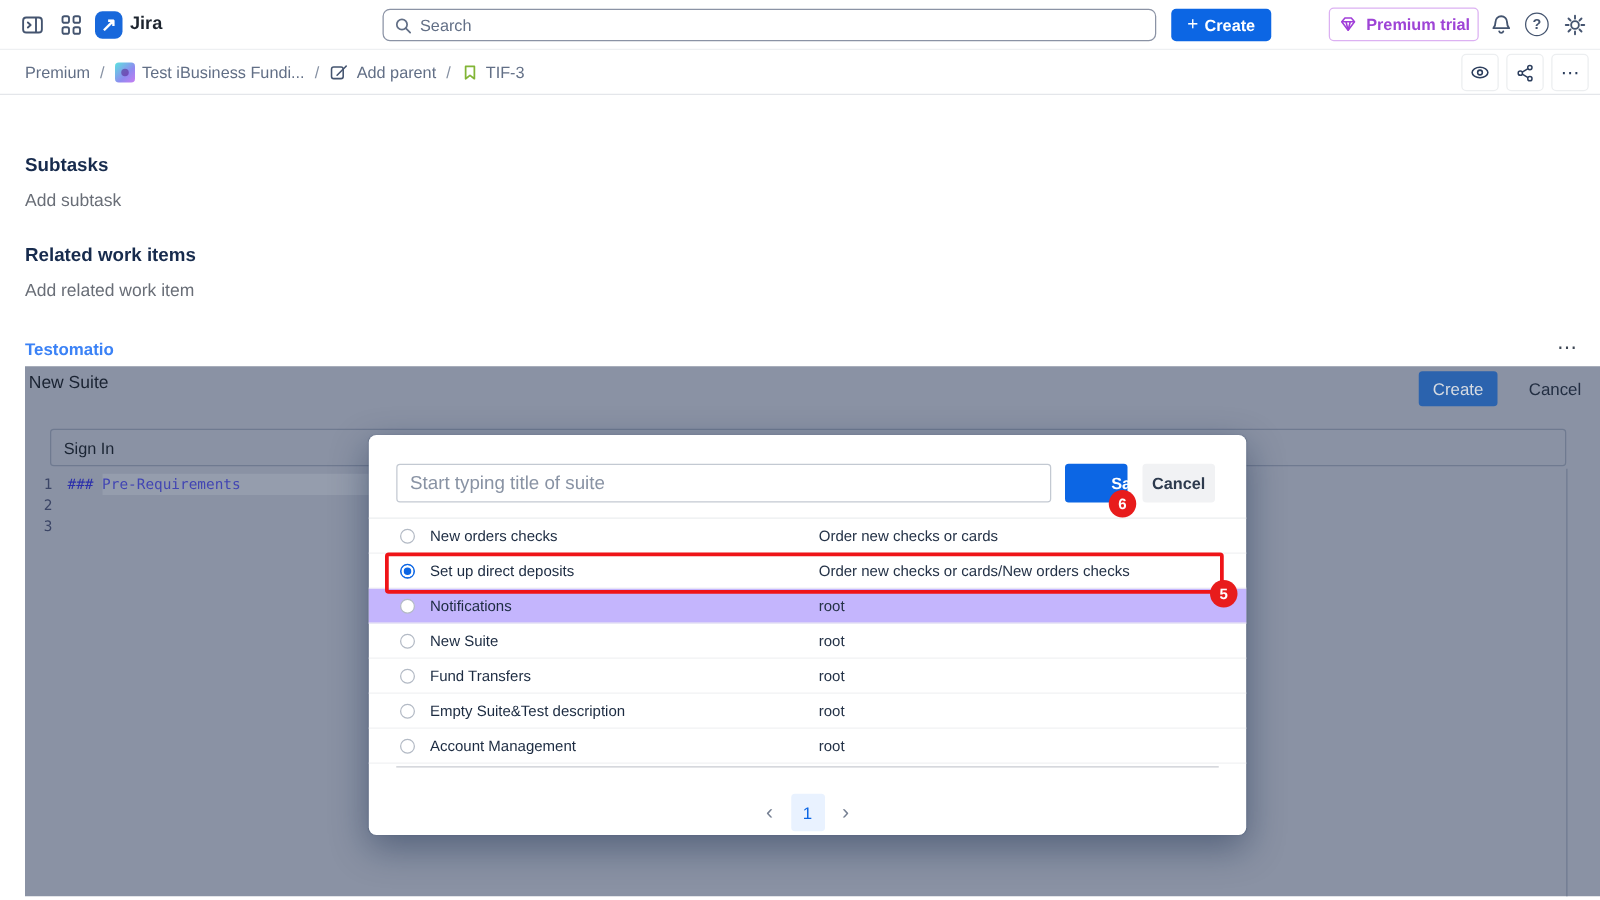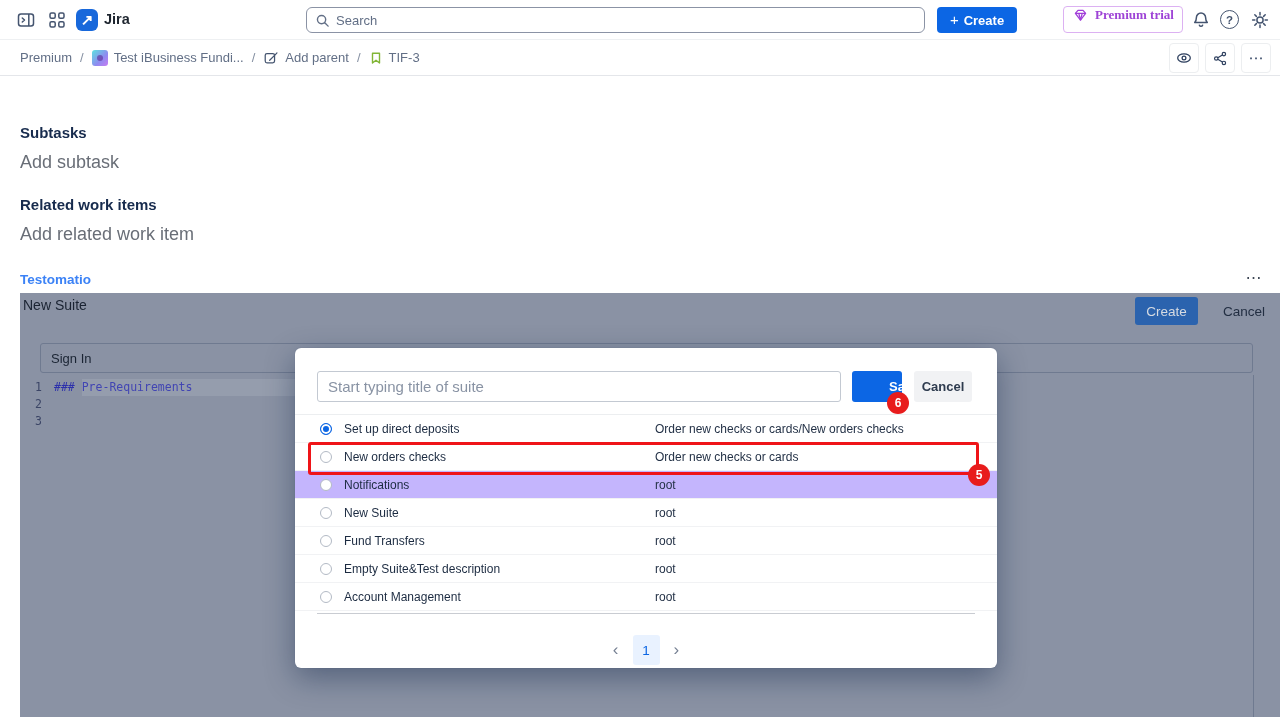--- a/index.html
+++ b/index.html
@@ -24,22 +24,22 @@
   .search-wrap input::placeholder { color:#626f86; }
   .btn-create { position:absolute; top:7px; left:937px; width:80px; height:26px;
                 background:#0c66e4; color:#fff; border:none; border-radius:4px;
                 font-size:13px; font-weight:600; cursor:pointer;
                 display:flex; align-items:center; justify-content:center; gap:5px;
                 font-family:"Liberation Sans", sans-serif; }
   .btn-create .plus { font-size:15px; font-weight:400; margin-top:-1px; }
   .btn-premium { position:absolute; top:6px; left:1063px; width:120px; height:27px;
                  background:#fff; border:1px solid #dcb1f2; border-radius:4px;
                  color:#9e44d6; font-size:13px; font-weight:600; cursor:pointer;
-                 display:flex; justify-content:center; gap:6px;
-                 font-family:Liberation Serif, serif; }
+                 display:flex; align-items:center; justify-content:center; gap:6px;
+                 font-family:Liberation Sans, sans-serif; }
   .help-circle { position:absolute; top:10px; left:1220px; width:19px; height:19px;
                  border:1.6px solid #44546f; border-radius:50%; color:#44546f;
                  font-size:11.5px; font-weight:700; display:flex; align-items:center;
                  justify-content:center; cursor:pointer; }
 
   
   .crumbbar { position:absolute; top:40px; left:0; width:1280px; height:36px;
               background:#fff; border-bottom:1px solid #e4e6ea; }
   .crumbs { position:absolute; left:20px; top:0; height:35px; display:flex;
             align-items:center; gap:8px; font-size:13px; color:#626f86; }
@@ -50,21 +50,21 @@
                  display:flex; align-items:center; justify-content:center; }
   .proj-avatar::after { content:""; width:6px; height:6px; border-radius:50%;
                         background:rgba(90,30,140,.55); }
   .crumb-actions { position:absolute; right:9px; top:3px; display:flex; gap:6px; }
   .mini-btn { width:30px; height:30px; border:1px solid #eceef0; background:#fff;
               border-radius:4px; display:flex; align-items:center; justify-content:center;
               cursor:pointer; color:#2c3e5d; font-size:15px; }
 
   
   .h-sec { position:absolute; left:20px; font-size:15px; font-weight:700; color:#172b4d; }
-  .link-gray { position:absolute; left:20px; font-size:18px; color:#696e77; cursor:pointer; }
+  .link-gray { position:absolute; left:20px; font-size:14px; color:#696e77; cursor:pointer; }
   .h-testomatio { position:absolute; left:20px; top:272px; font-size:13.5px; font-weight:700; color:#3b82f6; }
   .testomatio-more { position:absolute; right:14px; top:268px; width:24px; height:20px;
                      color:#3d4654; font-size:16px; letter-spacing:1px; text-align:center; cursor:pointer; }
 
   
   .panel { position:absolute; left:20px; top:293px; width:1260px; height:424px;
            background:#8a92a4; }
   .panel-title { position:absolute; left:3px; top:4px; font-size:14px; color:#1a2332; }
   .panel-create { position:absolute; left:1115px; top:4px; width:63px; height:28px;
                   background:#2b63ae; color:#d6dbe2; border:none; border-radius:3px;
@@ -280,28 +280,28 @@
   </div>
 
   <div class="modal">
     <input class="modal-input" type="text" placeholder="Start typing title of suite" style="">
     <button class="btn-save">Save</button>
     <button class="btn-mcancel">Cancel</button>
     <div class="mhead-div"></div>
 
     <div class="mrows">
       <div class="mrow">
+        <span class="radio"></span>
+        <span class="mrow-label">New orders checks</span>
+        <span class="mrow-path">Order new checks or cards</span>
+      </div>
+      <div class="mrow">
         <span class="radio checked"></span>
         <span class="mrow-label">Set up direct deposits</span>
         <span class="mrow-path">Order new checks or cards/New orders checks</span>
-      </div>
-      <div class="mrow">
-        <span class="radio"></span>
-        <span class="mrow-label">New orders checks</span>
-        <span class="mrow-path">Order new checks or cards</span>
       </div>
       <div class="mrow alt">
         <span class="radio"></span>
         <span class="mrow-label">Notifications</span>
         <span class="mrow-path">root</span>
       </div>
       <div class="mrow">
         <span class="radio"></span>
         <span class="mrow-label">New Suite</span>
         <span class="mrow-path">root</span>

